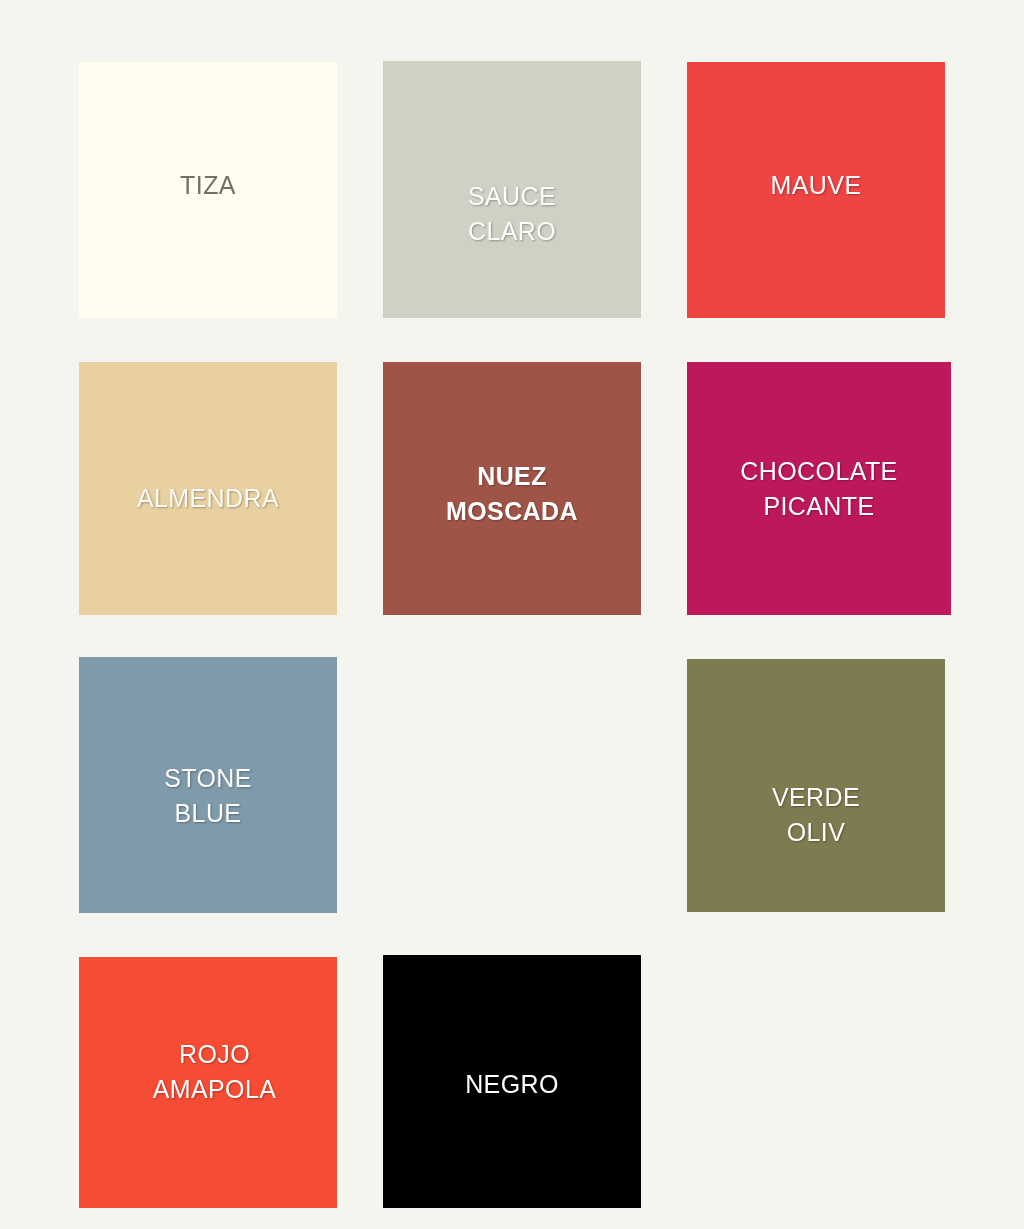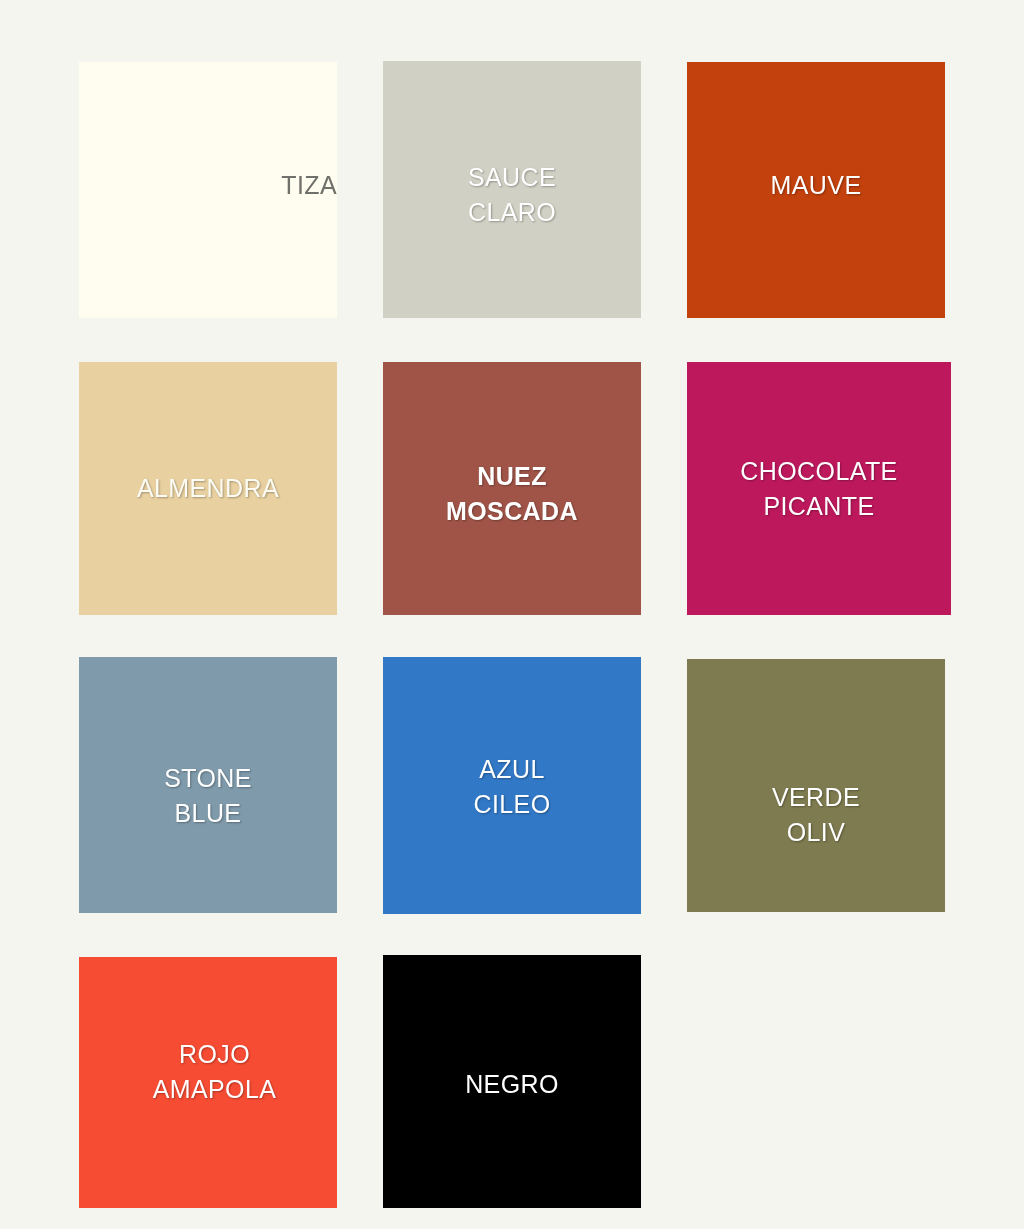--- a/index.html
+++ b/index.html
@@ -38,60 +38,55 @@
     font-weight: 400;
     white-space: pre-line;
     color: #ffffff;
     text-shadow: 1px 1px 2px rgba(0,0,0,0.30);
   }
 
   
   .swatch-label.dark-label {
     color: #70706a;
     text-shadow: none;
-    text-align: right;
   }
 
   
   .swatch-label.warm-label {
     color: #fdfcf4;
   }
 </style>
 </head>
 <body>
 
 <div id="palette-board">
     <div class="swatch" style="left: 79px; top: 62px; width: 258px; height: 256px; background: rgb(254, 253, 240);">
       <div class="swatch-label dark-label" style="top: 106px;">TIZA</div>
     </div>
     <div class="swatch" style="left: 383px; top: 61px; width: 258px; height: 257px; background: rgb(208, 208, 196);">
-      <div class="swatch-label" style="top: 99px;">SAUCE
+      <div class="swatch-label" style="top: 118px;">SAUCE
 CLARO</div>
     </div>
-    <div class="swatch" style="left: 687px; top: 62px; width: 258px; height: 256px; background: #c2410c;">
+    <div class="swatch" style="left: 687px; top: 62px; width: 258px; height: 256px; background: #ef4444;">
       <div class="swatch-label" style="top: 106px;">MAUVE</div>
     </div>
     <div class="swatch" style="left: 79px; top: 362px; width: 258px; height: 253px; background: rgb(232, 208, 160);">
-      <div class="swatch-label warm-label" style="top: 109px; text-align: center;">ALMENDRA</div>
+      <div class="swatch-label warm-label" style="top: 119px; text-align: center;">ALMENDRA</div>
     </div>
     <div class="swatch" style="left: 383px; top: 362px; width: 258px; height: 253px; background: rgb(160, 84, 72);">
       <div class="swatch-label" style="top: 97px; font-weight: bold;">NUEZ
 MOSCADA</div>
     </div>
     <div class="swatch" style="left: 687px; top: 362px; width: 264px; height: 253px; background: #be185d;">
       <div class="swatch-label" style="top: 92px;">CHOCOLATE
 PICANTE</div>
     </div>
     <div class="swatch" style="left: 79px; top: 657px; width: 258px; height: 256px; background: rgb(127, 154, 171); padding-left: 48px;">
       <div class="swatch-label" style="top: 104px;">STONE
 BLUE</div>
-    </div>
-    <div class="swatch" style="left: 383px; top: 657px; width: 258px; height: 257px; background: rgb(49, 120, 198);">
-      <div class="swatch-label" style="top: 95px;">AZUL
-CILEO</div>
     </div>
     <div class="swatch" style="left: 687px; top: 659px; width: 258px; height: 253px; background: rgb(126, 123, 80);">
       <div class="swatch-label" style="top: 94px; margin-top: 27px;">VERDE
 OLIV</div>
     </div>
     <div class="swatch" style="left: 79px; top: 957px; width: 258px; height: 251px; background: rgb(247, 76, 52);">
       <div class="swatch-label" style="top: 80px; margin-left: 13px;">ROJO
 AMAPOLA</div>
     </div>
     <div class="swatch" style="left: 383px; top: 955px; width: 258px; height: 253px; background: rgb(0, 0, 0); text-decoration: underline;">

